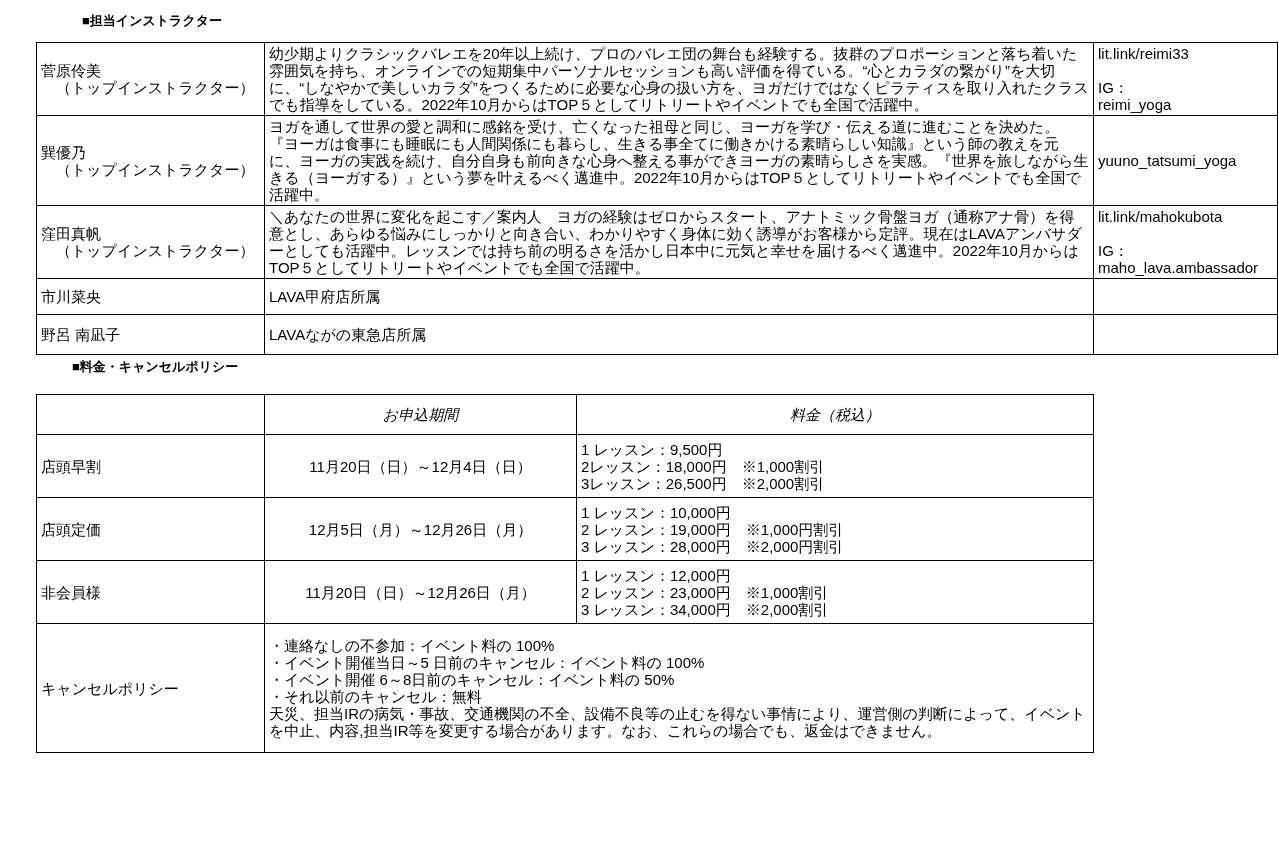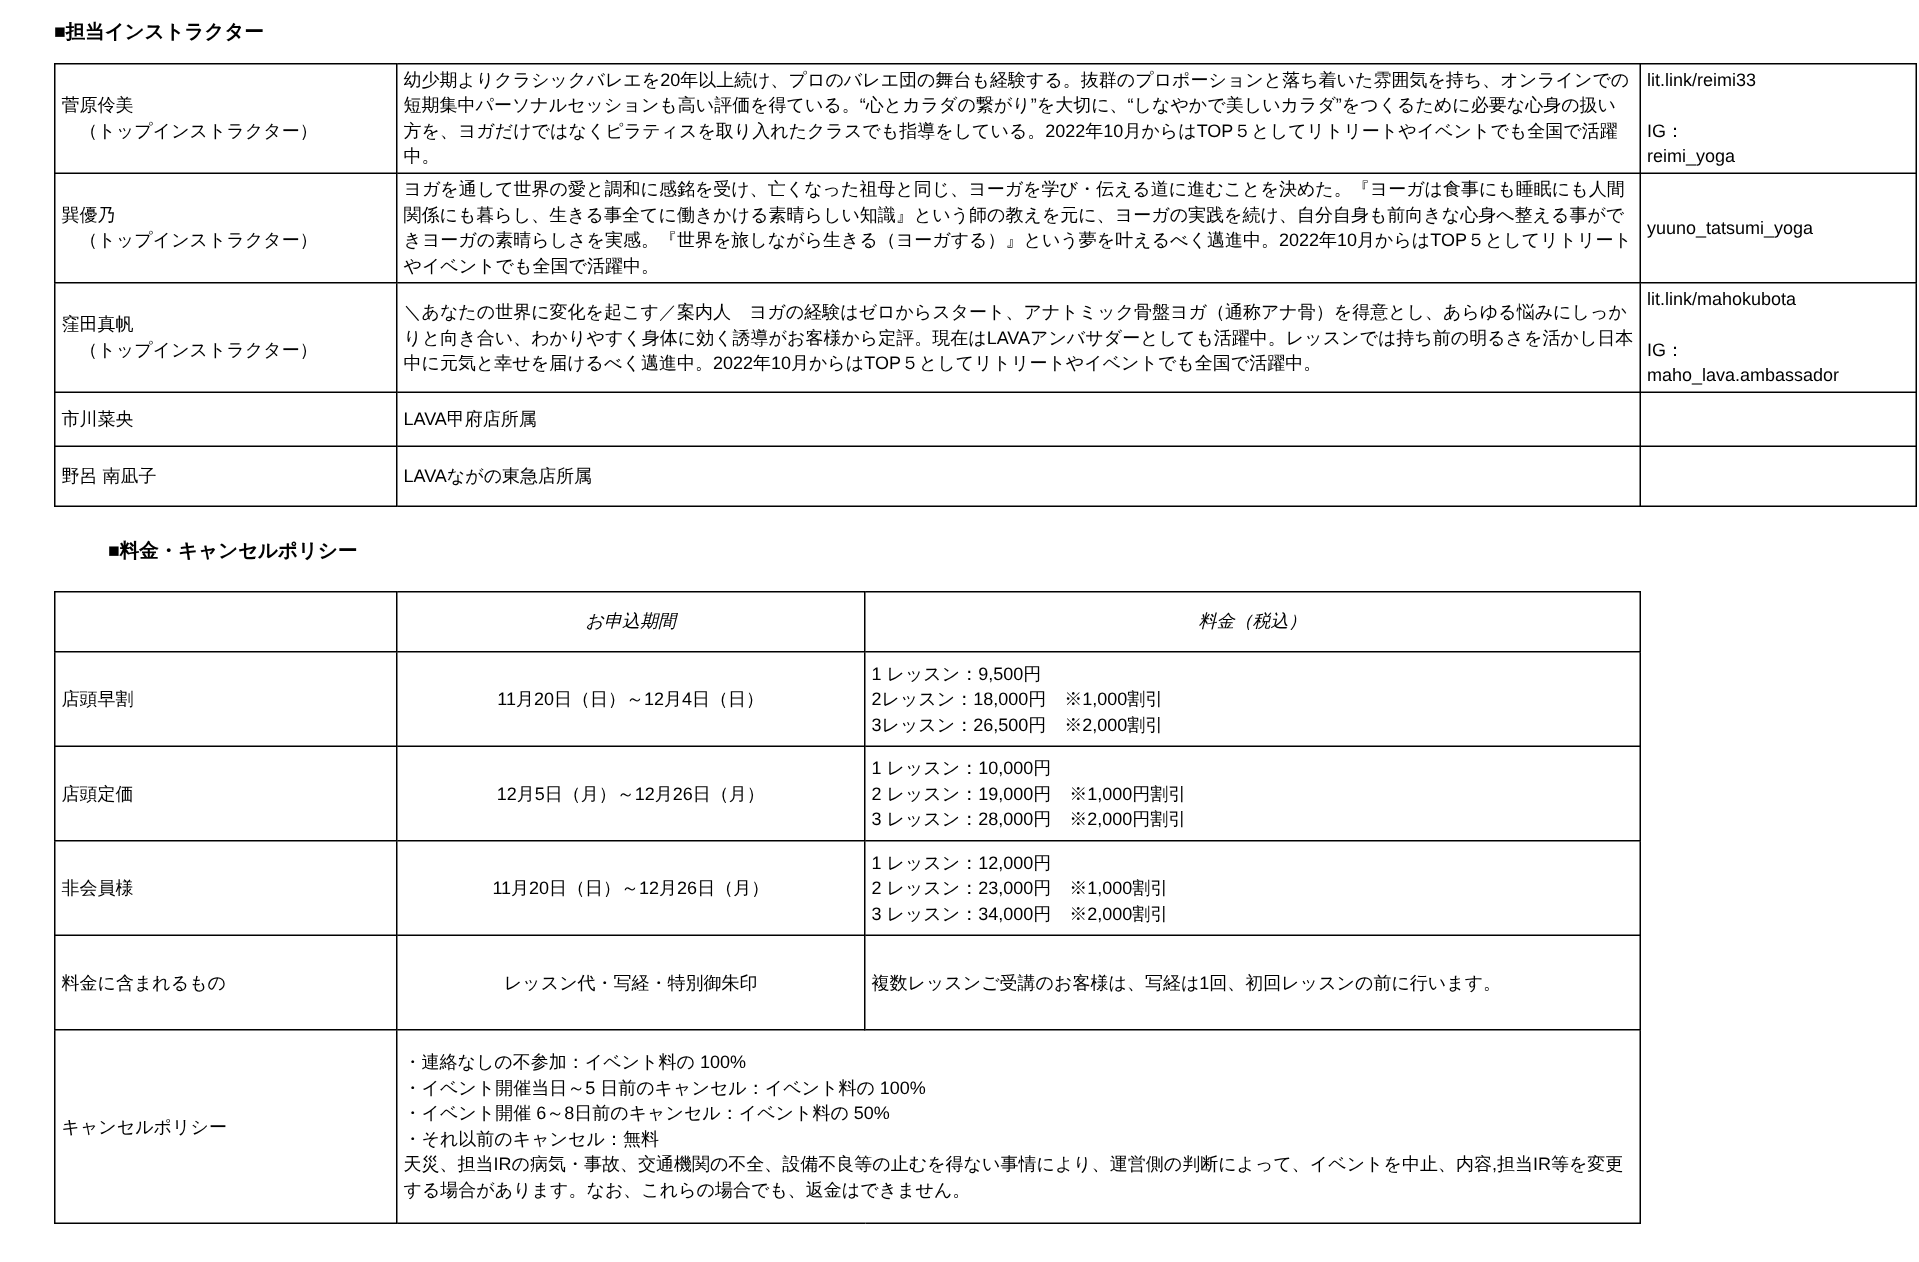--- a/index.html
+++ b/index.html
@@ -11,36 +11,36 @@
     position: relative;
     overflow: hidden;
   }
   .section-title {
     position: absolute;
     left: 36px;
     font-size: 13px;
     font-weight: bold;
     white-space: pre;
   }
-  #title-instructors { top: 12px; }
+  #title-instructors { top: 12px; margin-left: 46px; }
   #title-pricing { top: 358px; margin-left: 36px; }
 
   table {
     border-collapse: collapse;
     table-layout: fixed;
     position: absolute;
     left: 36px;
     background: #ffffff;
   }
   #instructor-table { top: 42px; width: 1241px; }
   #pricing-table    { top: 394px; width: 1057px; }
 
   td, th {
     border: 1.5px solid #000000;
-    font-size: 12px;
+    font-size: 15px;
     font-weight: normal;
     line-height: 17px;
     padding: 2px 4px;
     vertical-align: middle;
     white-space: pre-line;
     word-break: break-word;
     overflow: hidden;
   }
   .cell-left   { text-align: left; }
   .cell-center { text-align: center; }
@@ -130,25 +130,20 @@
 2 レッスン：19,000円　※1,000円割引
 3 レッスン：28,000円　※2,000円割引</td>
     </tr>
     <tr style="height:63px;">
       <td class="cell-left">非会員様</td>
       <td class="cell-center">11月20日（日）～12月26日（月）</td>
       <td class="cell-left">1 レッスン：12,000円
 2 レッスン：23,000円　※1,000割引
 3 レッスン：34,000円　※2,000割引</td>
     </tr>
-    <tr style="height:63px;">
-      <td class="cell-left">料金に含まれるもの</td>
-      <td class="cell-center">レッスン代・写経・特別御朱印</td>
-      <td class="cell-left">複数レッスンご受講のお客様は、写経は1回、初回レッスンの前に行います。</td>
-    </tr>
     <tr style="height:129px;">
       <td class="cell-left">キャンセルポリシー</td>
       <td class="cell-left" colspan="2">・連絡なしの不参加：イベント料の 100%
 ・イベント開催当日～5 日前のキャンセル：イベント料の 100%
 ・イベント開催 6～8日前のキャンセル：イベント料の 50%
 ・それ以前のキャンセル：無料
 天災、担当IRの病気・事故、交通機関の不全、設備不良等の止むを得ない事情により、運営側の判断によって、イベントを中止、内容,担当IR等を変更する場合があります。なお、これらの場合でも、返金はできません。</td>
     </tr>
   </tbody>
 </table>

